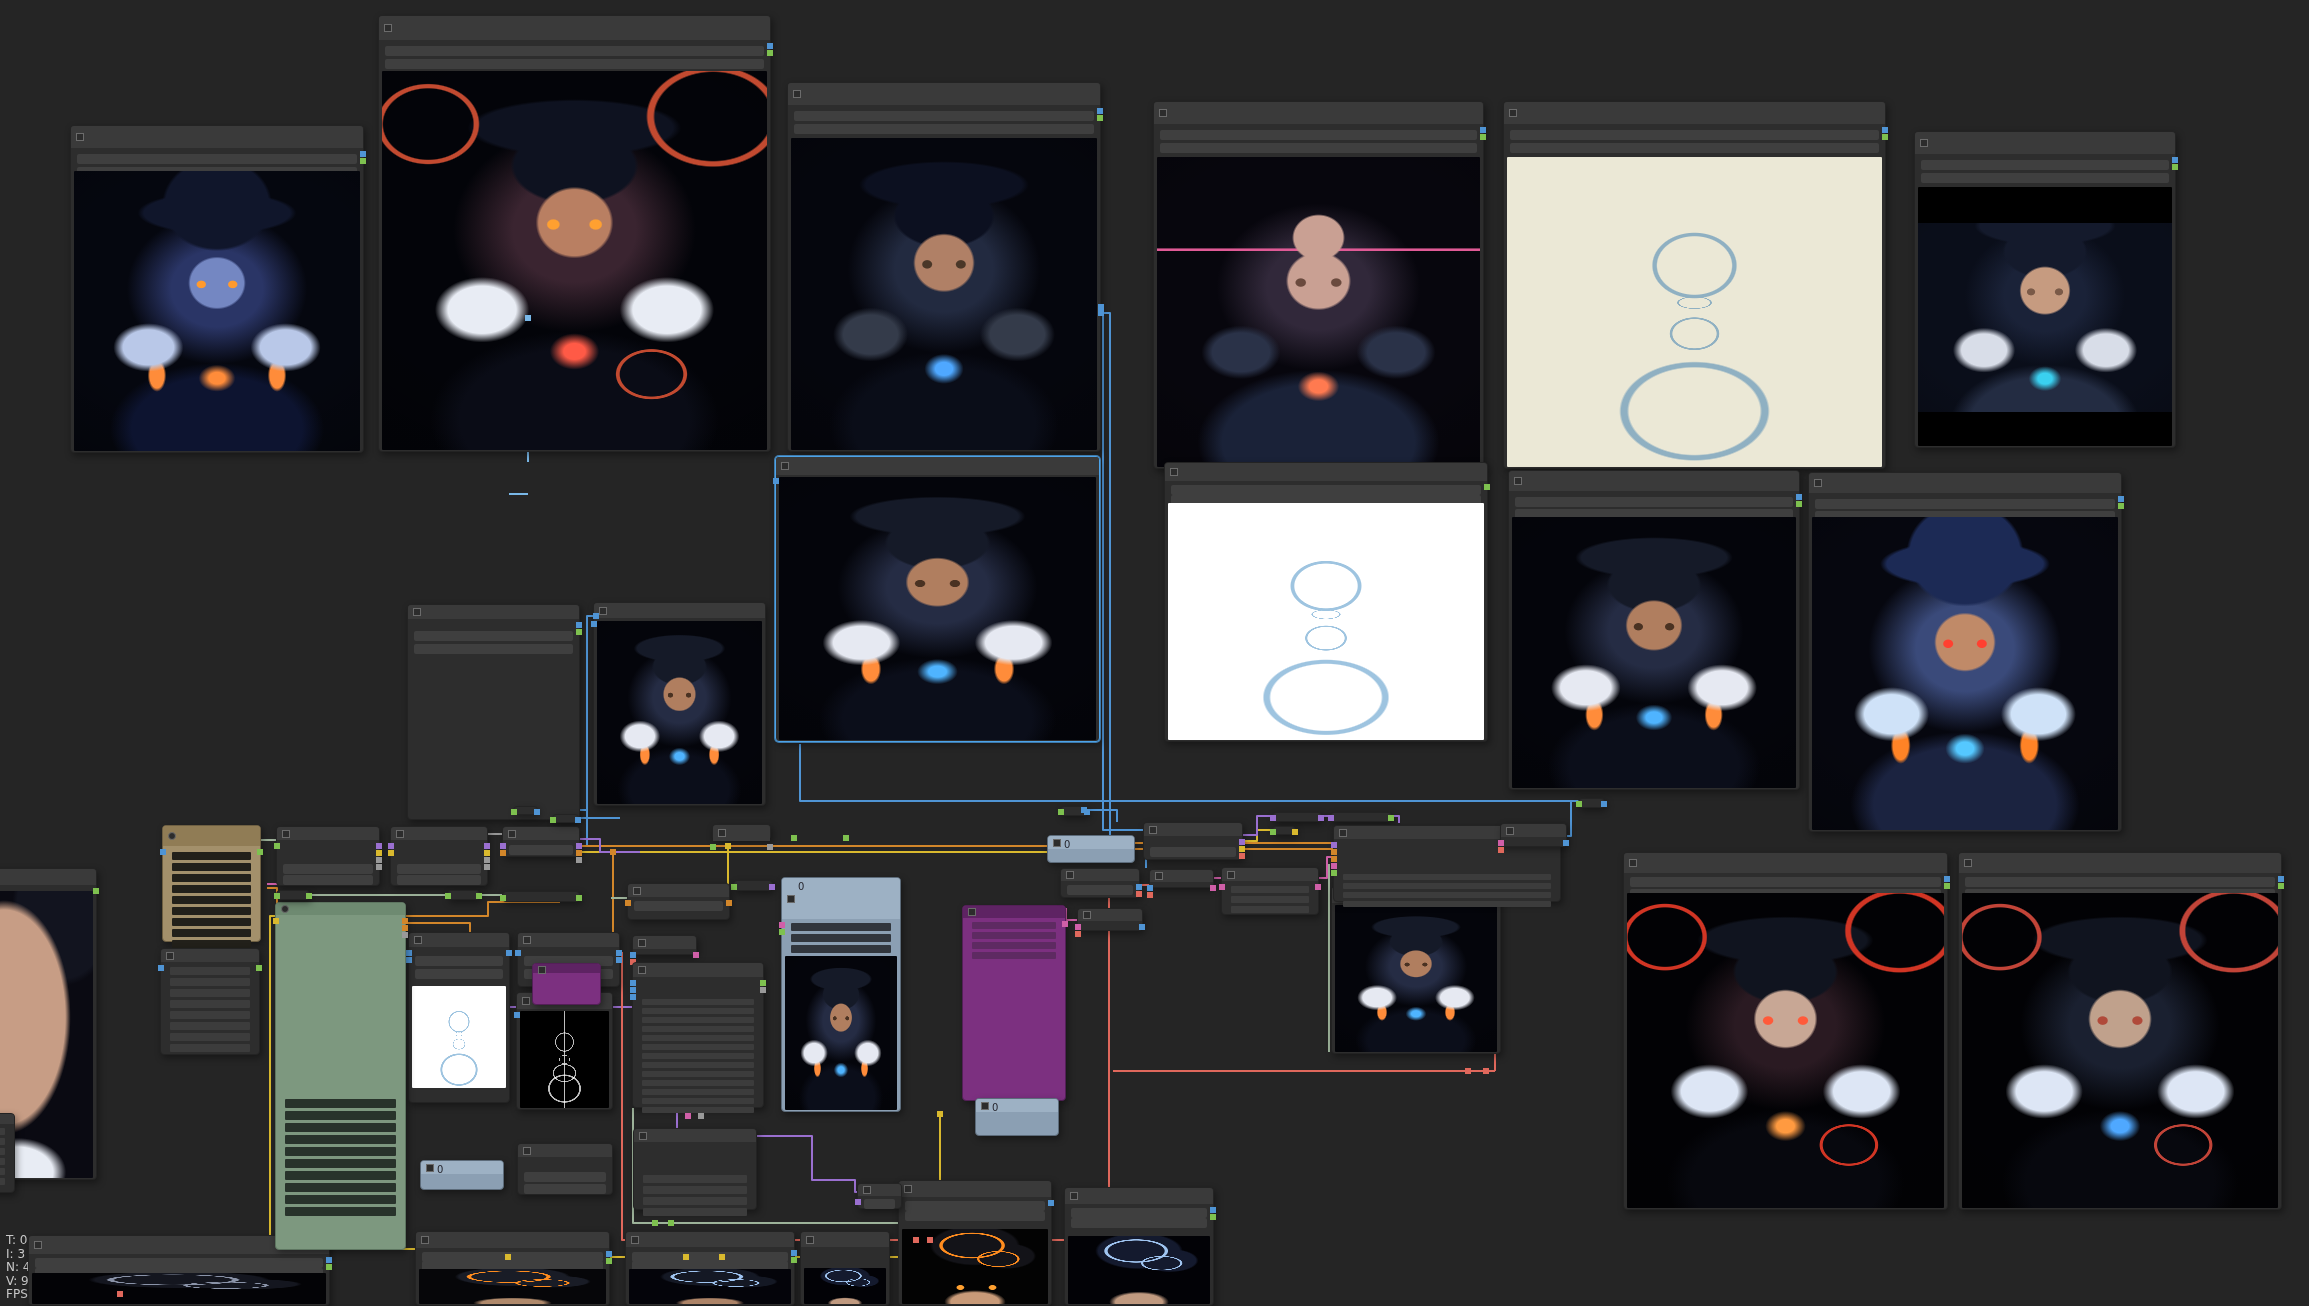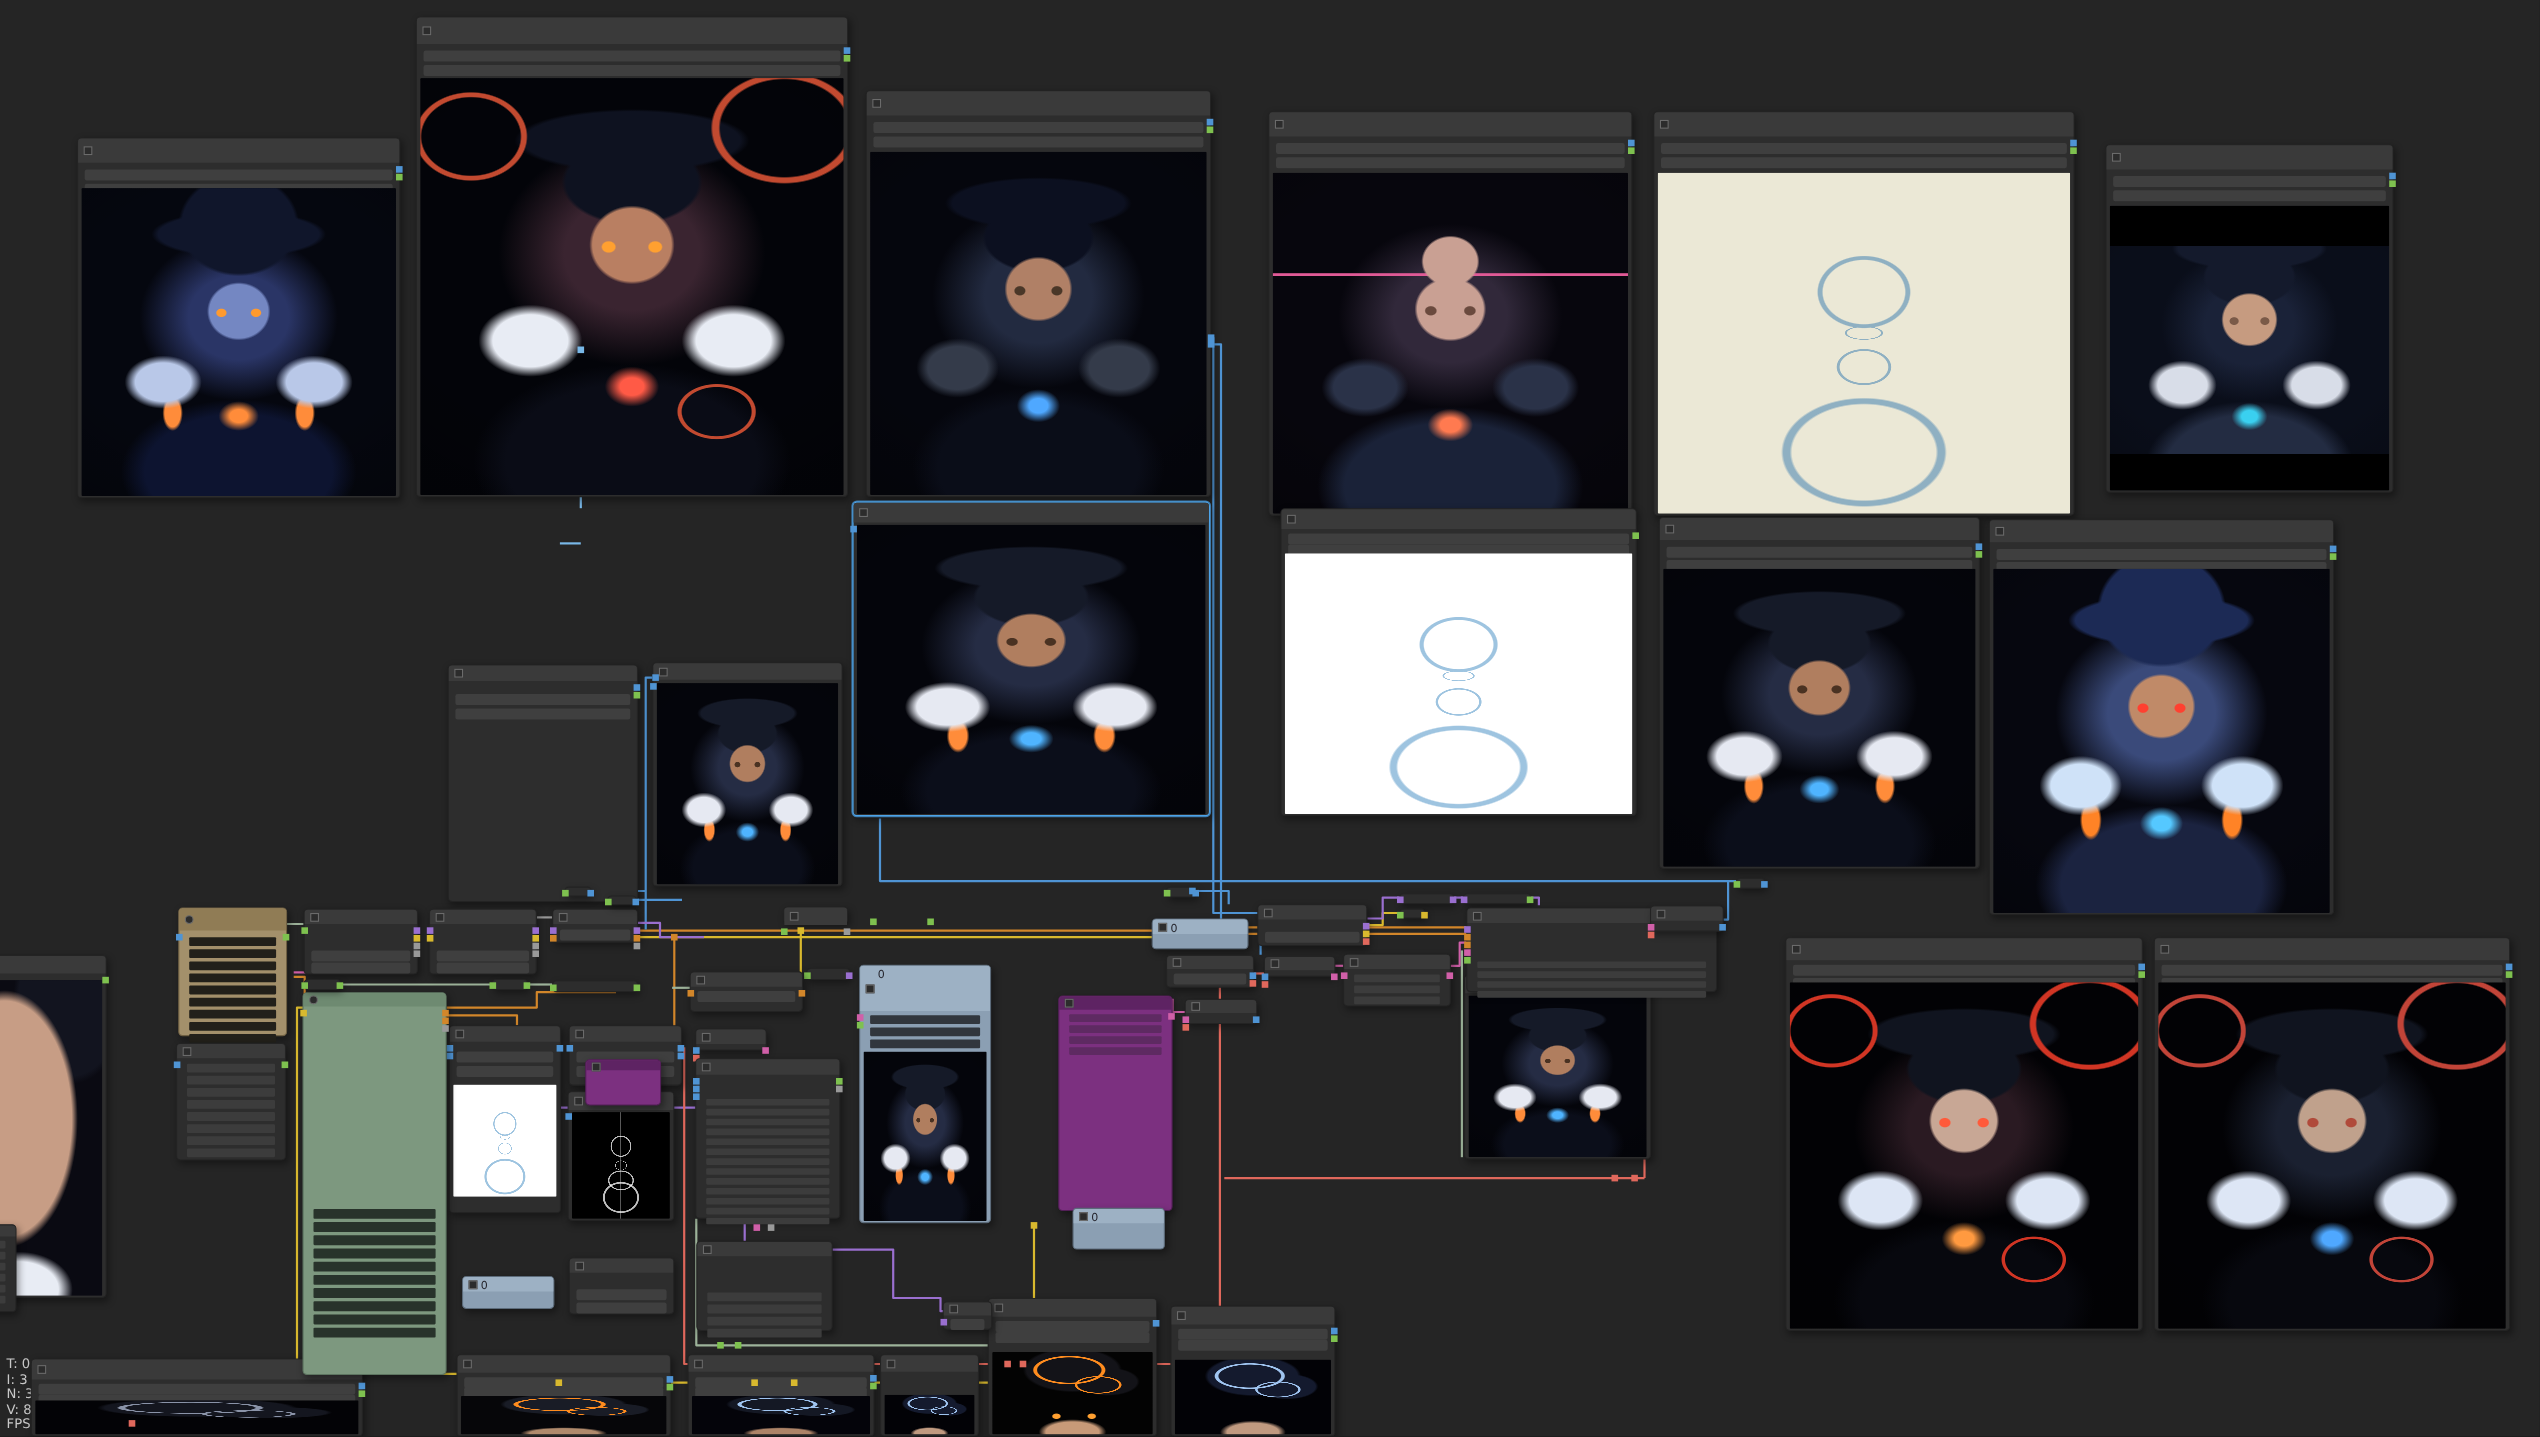--- a/index.html
+++ b/index.html
@@ -75,21 +75,21 @@
       <polyline points="622,952 622,1240 1109,1240" fill="none" stroke="#e0685c" stroke-width="2" stroke-linejoin="round"></polyline>
       <polyline points="1140,885 1152,885" fill="none" stroke="#e0685c" stroke-width="2" stroke-linejoin="round"></polyline>
       <polyline points="180,840 276,840" fill="none" stroke="#9db39a" stroke-width="2" stroke-linejoin="round"></polyline>
       <polyline points="310,895 447,895" fill="none" stroke="#9db39a" stroke-width="2" stroke-linejoin="round"></polyline>
       <polyline points="480,895 502,895" fill="none" stroke="#9db39a" stroke-width="2" stroke-linejoin="round"></polyline>
       <polyline points="611,898 628,898" fill="none" stroke="#9db39a" stroke-width="2" stroke-linejoin="round"></polyline>
       <polyline points="633,1108 633,1223 898,1223" fill="none" stroke="#9db39a" stroke-width="2" stroke-linejoin="round"></polyline>
       <polyline points="1329,864 1329,1052" fill="none" stroke="#9db39a" stroke-width="2" stroke-linejoin="round"></polyline>
       <polyline points="488,834 502,834" fill="none" stroke="#999999" stroke-width="2" stroke-linejoin="round"></polyline>
     </svg>
-  <div id="stats"><div>T: 0.</div><div>I: 3</div><div>N: 3</div><div>V: 8</div><div>FPS</div></div>
+  <div id="stats"><div>T: 0.</div><div>I: 3</div><div>N: 4</div><div>V: 9</div><div>FPS</div></div>
   <div id="nodes-layer">
       <div class="node" style="left: 70px; top: 125px; width: 294px; height: 328px;">
         <div class="hd" style="height: 22px;">
           <div class="cb" style="top: 7px;"></div>
         </div>
         <div class="bar" style="top: 28px;"></div>
         <div class="bar" style="top: 41px;"></div>
         <div class="img" style="top: 45px; height: 280px; background: radial-gradient(2.4% 2% at 44.5% 40.5%, rgb(255, 154, 46) 0px, rgb(255, 154, 46) 60%, transparent 75%), radial-gradient(2.4% 2% at 55.5% 40.5%, rgb(255, 154, 46) 0px, rgb(255, 154, 46) 60%, transparent 75%), radial-gradient(16% 15% at 50% 40%, rgb(116, 135, 194) 0px, rgb(116, 135, 194) 58%, transparent 63%), radial-gradient(30% 26% at 50% 12%, rgb(16, 22, 43) 0px, rgb(16, 22, 43) 60%, transparent 64%), radial-gradient(44% 12% at 50% 15%, rgb(16, 22, 43) 0px, rgb(16, 22, 43) 58%, transparent 63%), radial-gradient(17% 12% at 26% 63%, rgb(185, 200, 232) 0px, rgb(185, 200, 232) 52%, transparent 72%), radial-gradient(17% 12% at 74% 63%, rgb(185, 200, 232) 0px, rgb(185, 200, 232) 52%, transparent 72%), radial-gradient(5% 9% at 29% 73%, rgb(255, 140, 58) 0px, rgb(255, 140, 58) 50%, transparent 65%), radial-gradient(5% 9% at 71% 73%, rgb(255, 140, 58) 0px, rgb(255, 140, 58) 50%, transparent 65%), radial-gradient(8% 6% at 50% 74%, rgb(255, 140, 58) 0px, rgb(255, 140, 58) 35%, rgba(0, 0, 0, 0) 80%), radial-gradient(48% 30% at 50% 92%, rgb(13, 20, 48) 0px, rgb(13, 20, 48) 62%, transparent 78%), radial-gradient(42% 36% at 50% 42%, rgb(42, 53, 102) 0px, rgb(42, 53, 102) 38%, transparent 75%), radial-gradient(120% 95% at 50% 42%, rgba(0, 0, 0, 0) 45%, rgba(0, 0, 0, 0.5) 100%), linear-gradient(rgb(5, 7, 15), rgb(5, 7, 15));"></div>
         <div class="dot" style="background: rgb(79, 148, 212); top: 25px; right: -3px;"></div>
         <div class="dot" style="background: rgb(126, 193, 79); top: 32px; right: -3px;"></div>

